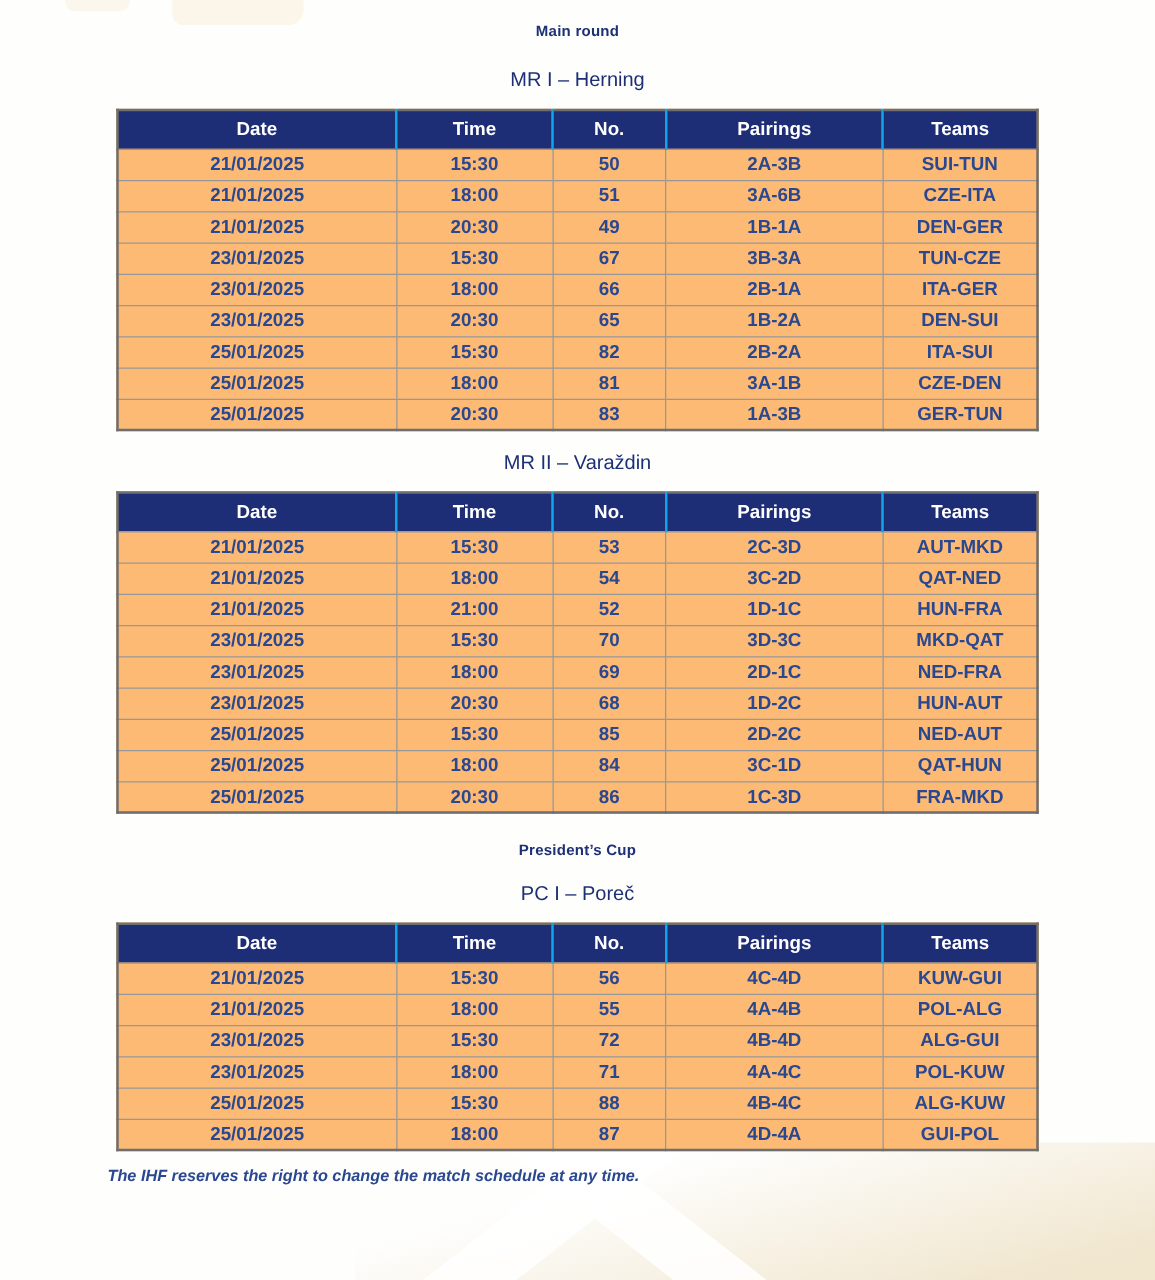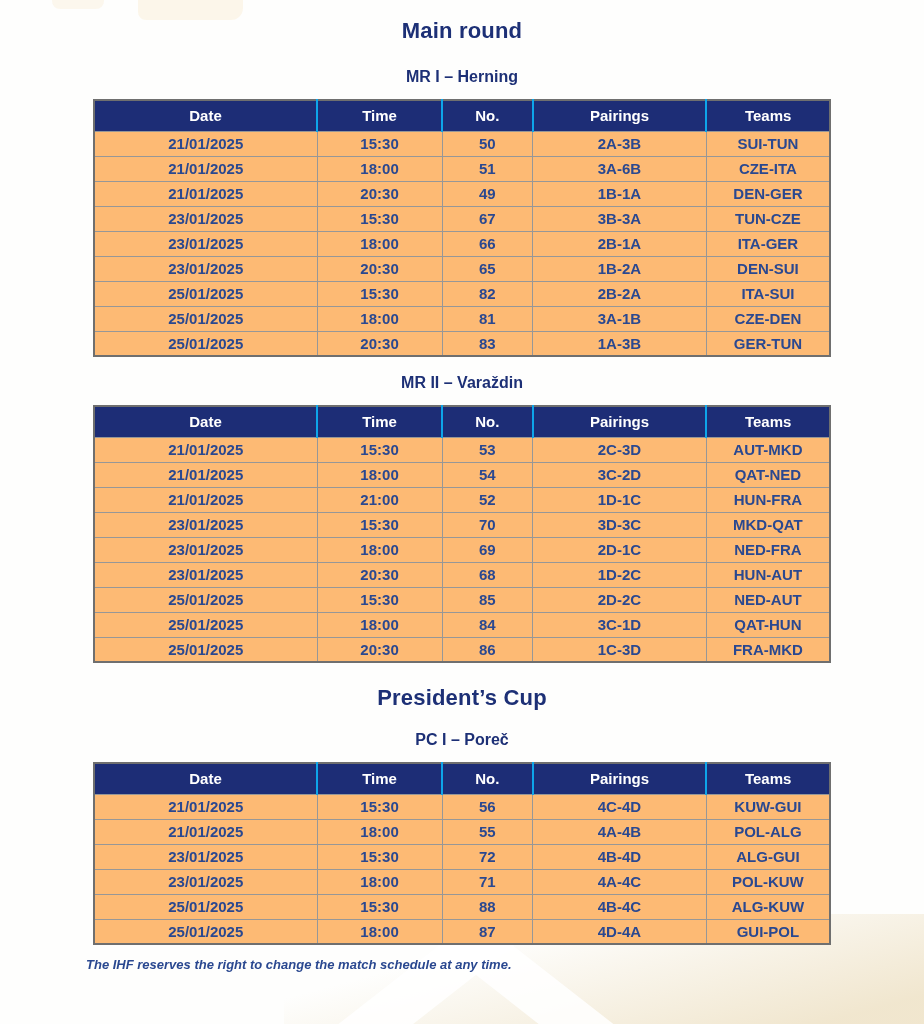--- a/index.html
+++ b/index.html
@@ -31,27 +31,27 @@
   }
   .bg-watermark::before, .bg-watermark::after {
     content: ""; position: absolute; background: rgba(255,255,255,.85);
     width: 46px; height: 260px;
   }
   .bg-watermark::before { left: 120px; top: -60px; transform: rotate(52deg); }
   .bg-watermark::after  { left: 205px; top: -70px; transform: rotate(-52deg); }
 
   .section-title {
     margin: 0; text-align: center;
-    font-size: 22px; font-weight: bold; color: #1d3076;
+    font-size: 12px; font-weight: bold; color: #1d3076;
     letter-spacing: .2px;
   }
   .title-gap       { margin-top: 22px; }
   .section-subtitle {
     margin: 0; text-align: center;
-    font-size: 16px; font-weight: bold; color: #1d3076;
+    font-size: 16px; font-weight: normal; color: #1d3076;
   }
   .sub-gap-1 { margin-top: 24px; }
   .sub-gap-2 { margin-top: 17px; }
   .sub-gap-3 { margin-top: 20px; }
 
   table.sched-table {
     width: 738px; margin: 13px auto 0;
     border-collapse: collapse;
     table-layout: fixed;
     background: #fdba74;

